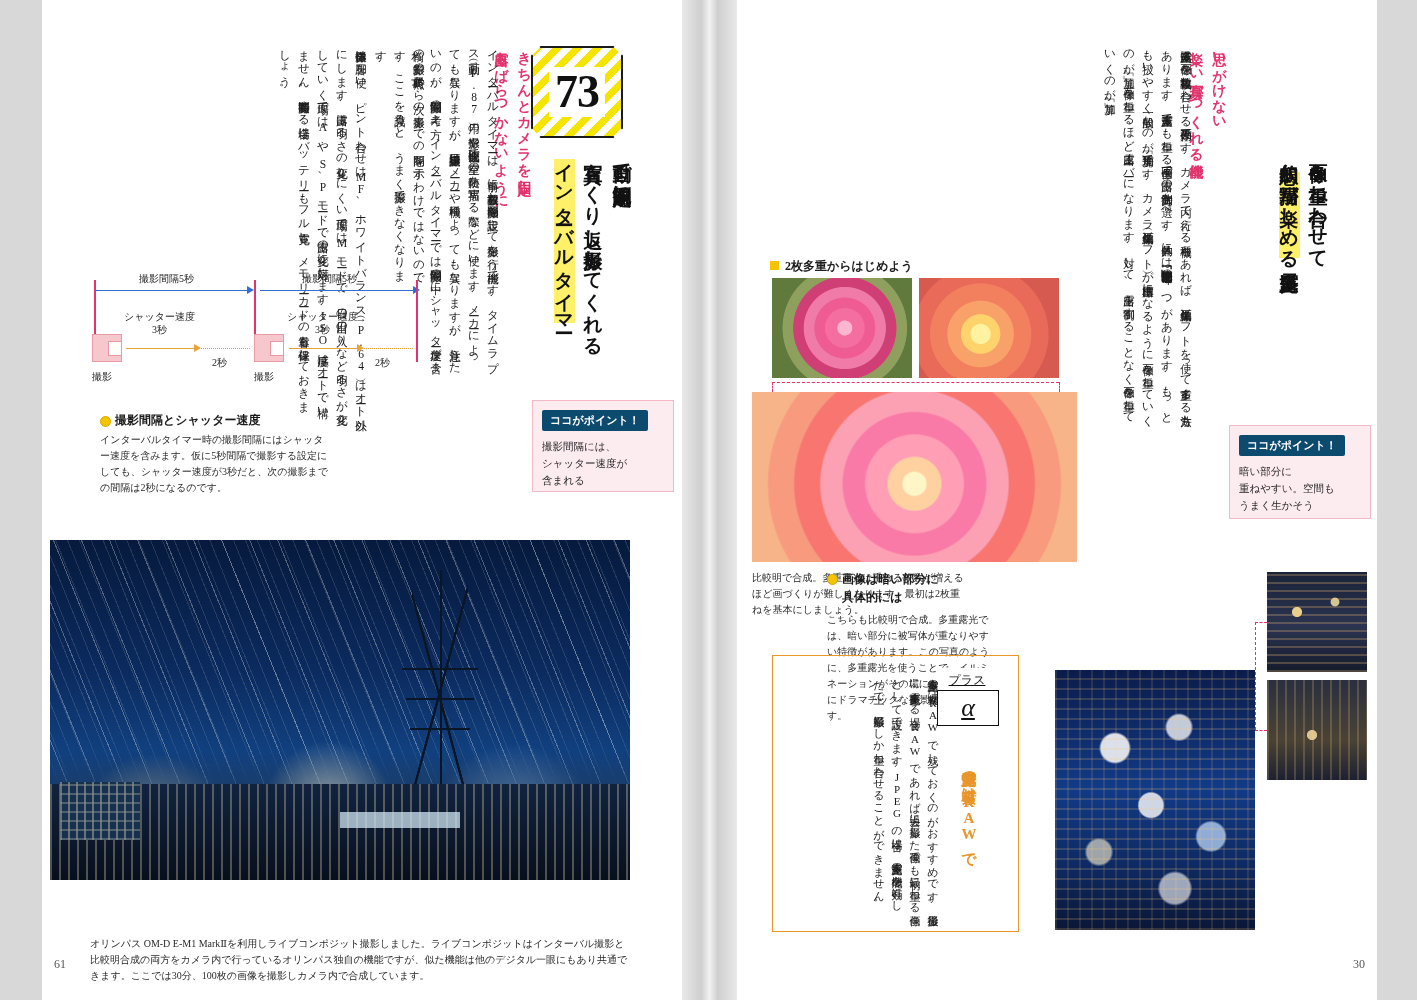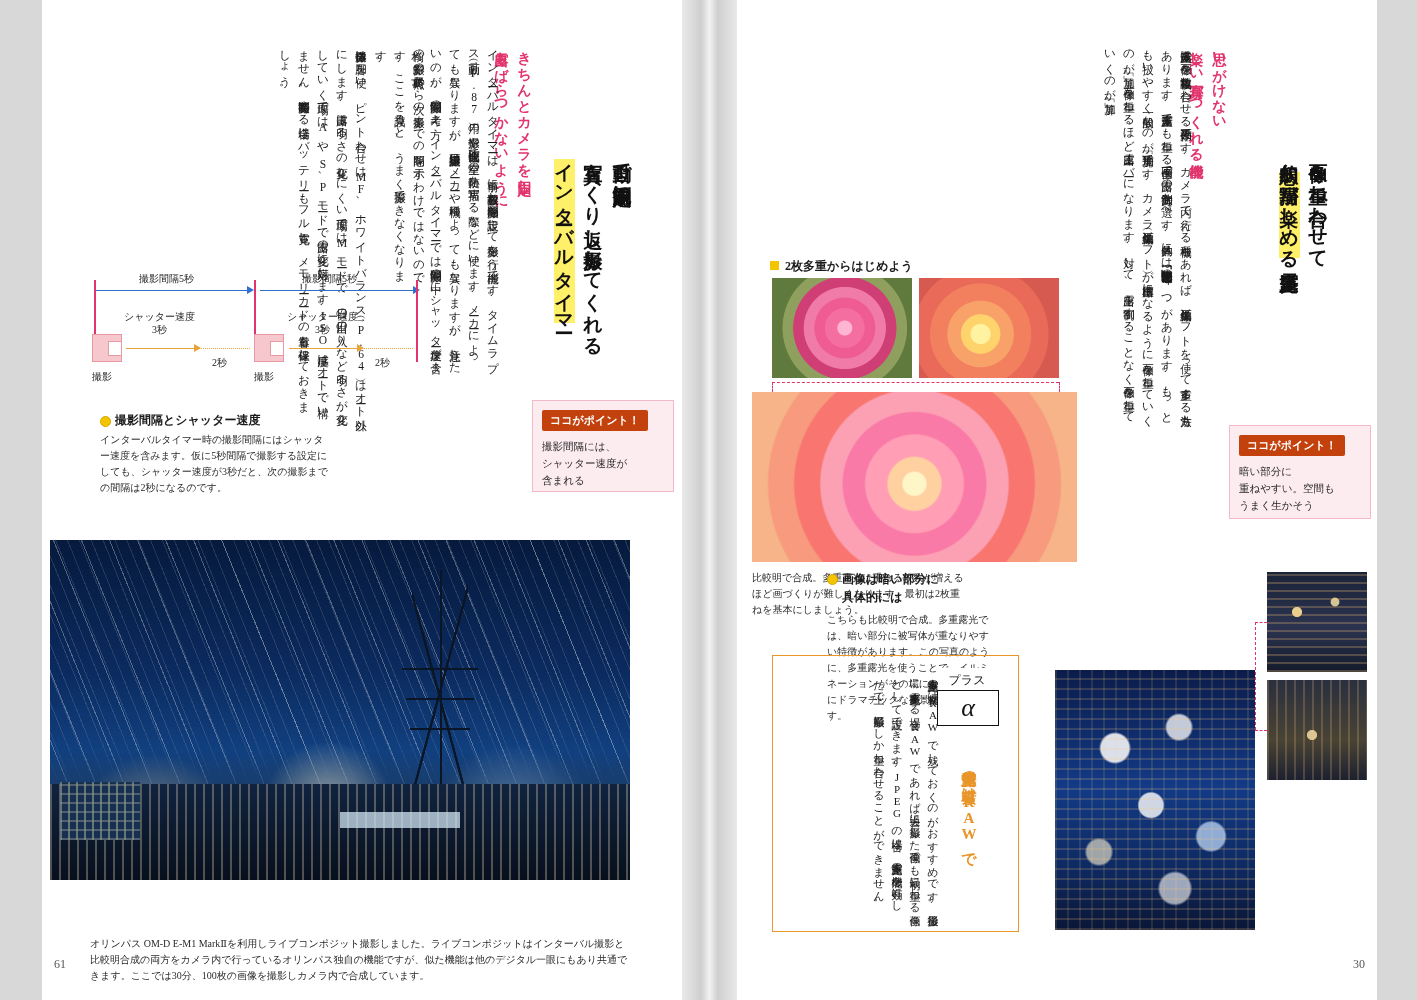--- a/index.html
+++ b/index.html
@@ -42,21 +42,21 @@
     font-weight:bold;color:#111;
   }
   .sub-yellow{
     background:linear-gradient(transparent 0 60%, #fff06a 60% 100%);
   }
   
   .vcol{position:absolute;font-size:11.5px;line-height:19px;color:#1b1b1b;
         font-family:"Liberation Serif","DejaVu Serif",serif;}
   
   .pointbox{position:absolute;background:#fdecef;border:1px solid #f3b9c6;}
-  .pointtag{position:absolute;background:#c2410c;color:#fff;font-size:11px;font-weight:bold;
+  .pointtag{position:absolute;background:#0c4a6e;color:#fff;font-size:11px;font-weight:bold;
             padding:3px 8px;border-radius:2px;}
   .pointtxt{position:absolute;font-size:10.5px;line-height:17px;color:#26262a;
             font-family:Liberation Sans, sans-serif;}
   
   .dothead{position:absolute;font-size:12px;font-weight:bold;color:#1b1b1b;
            font-family:"Liberation Serif","DejaVu Serif",serif;padding-left:15px;}
   .dothead:before{content:"";position:absolute;left:0;top:4px;width:9px;height:9px;border-radius:50%;
            background:#f5c400;border:1px solid #d8a800;}
   .sqhead{position:absolute;font-size:12px;font-weight:bold;color:#1b1b1b;
            font-family:"Liberation Serif","DejaVu Serif",serif;padding-left:15px;}
@@ -76,33 +76,40 @@
   .camera .lens{position:absolute;right:-1px;top:6px;width:12px;height:13px;background:#fff;border:1px solid #e79aa3;}
   .shutarrow{position:absolute;height:1px;background:#e8a33a;}
   .lbl{position:absolute;font-size:10px;color:#1b1b1b;font-family:"Liberation Serif","DejaVu Serif",serif;}
   
   .photo{position:absolute;overflow:hidden;background:#222;}
   .dashline{position:absolute;border-top:1px dashed #e2336c;}
   .dashlinev{position:absolute;border-left:1px dashed #e2336c;}
   
   .plusbox{position:absolute;border:1px solid #e8952a;}
   .plus-label{position:absolute;font-family:"Liberation Serif","DejaVu Serif",serif;
-      text-align:center;color:#111;}
+      text-align:center;color:#111;text-decoration:underline;}
   .ol-head{position:absolute;color:#e8952a;font-weight:bold;
       font-family:"Liberation Serif","DejaVu Serif",serif;}
 </style>
 </head>
 <body>
 
 <div class="spread">
 
   <div class="gutter"></div>
 
   <div class="page page-left">
 
+    <div class="badge" style="left:489px;top:46px;">
+      <span class="corner c1"></span>
+        <span class="corner c2"></span>
+      <span class="corner c3"></span>
+        <span class="corner c4"></span>
+      <span class="num">73</span>
+    </div>
 
     <div class="headline vt" style="left:468px;top:42px;width:26px;height:240px;font-size:14px;line-height:23px;color:#e2336c;white-space:pre-line;">きちんとカメラを固定し
 露出もばらつかないように</div>
 
     <div class="headline vt" style="left:540px;top:150px;width:84px;height:350px;font-size:19px;line-height:29px;white-space:pre-line;">
       <span class="sub-yellow">自動で定点観測的に
 写真をくり返し撮影してくれる
 インターバルタイマー</span>
     </div>
 

